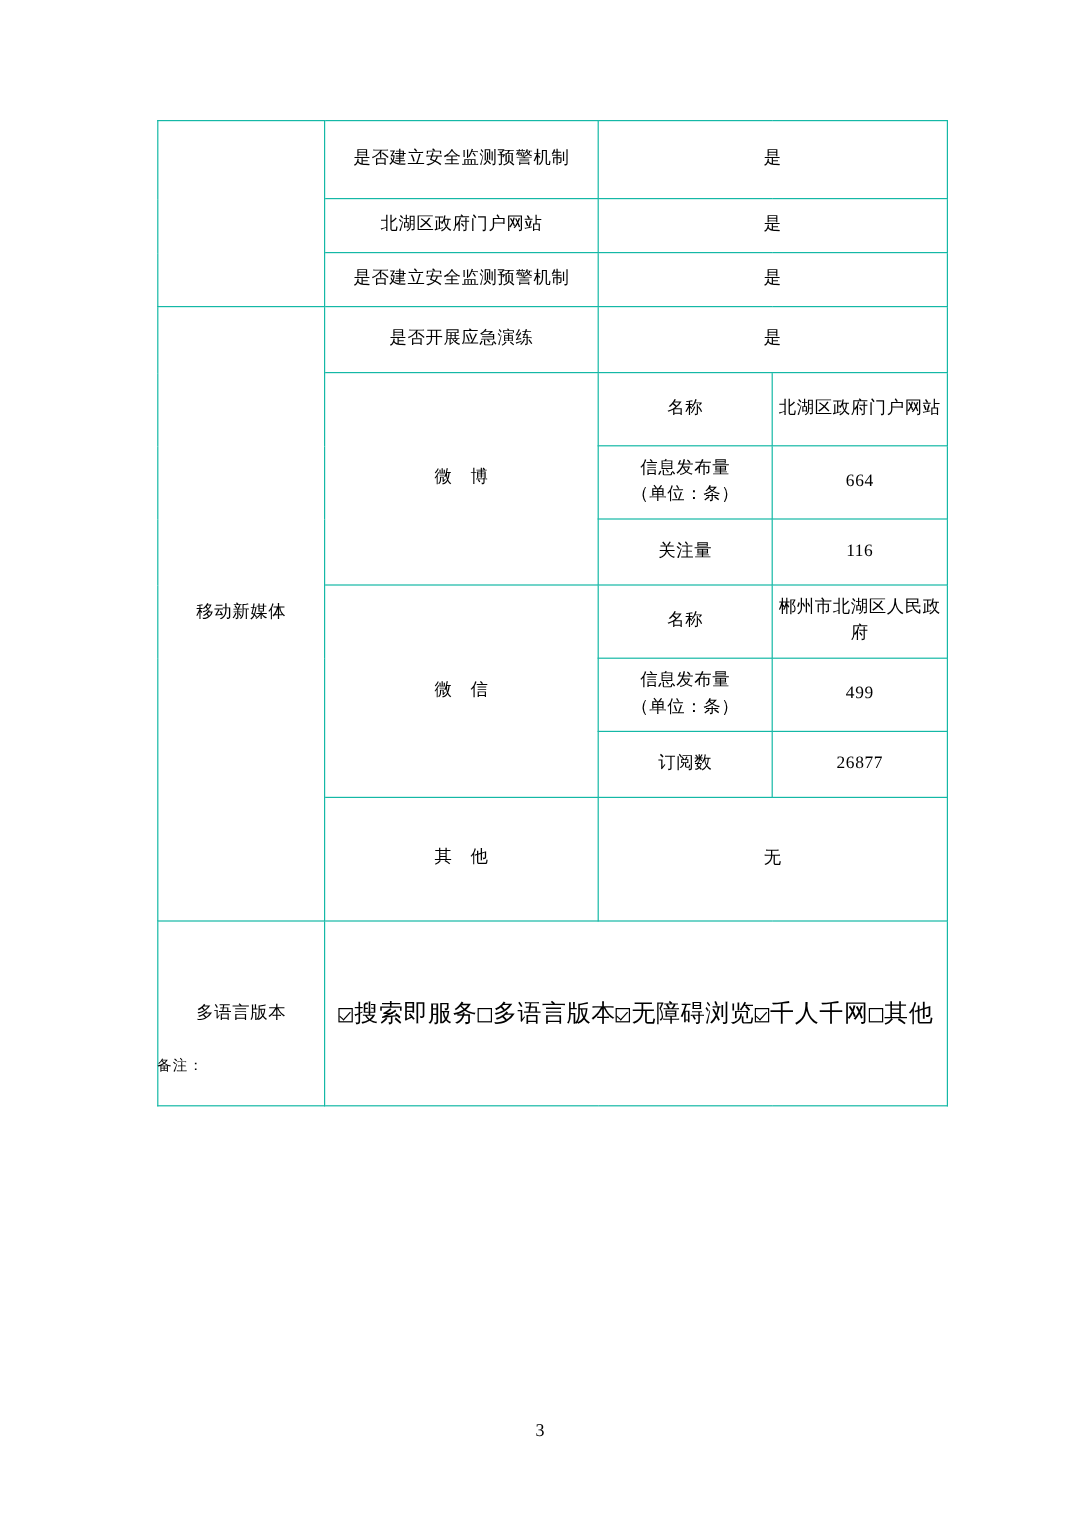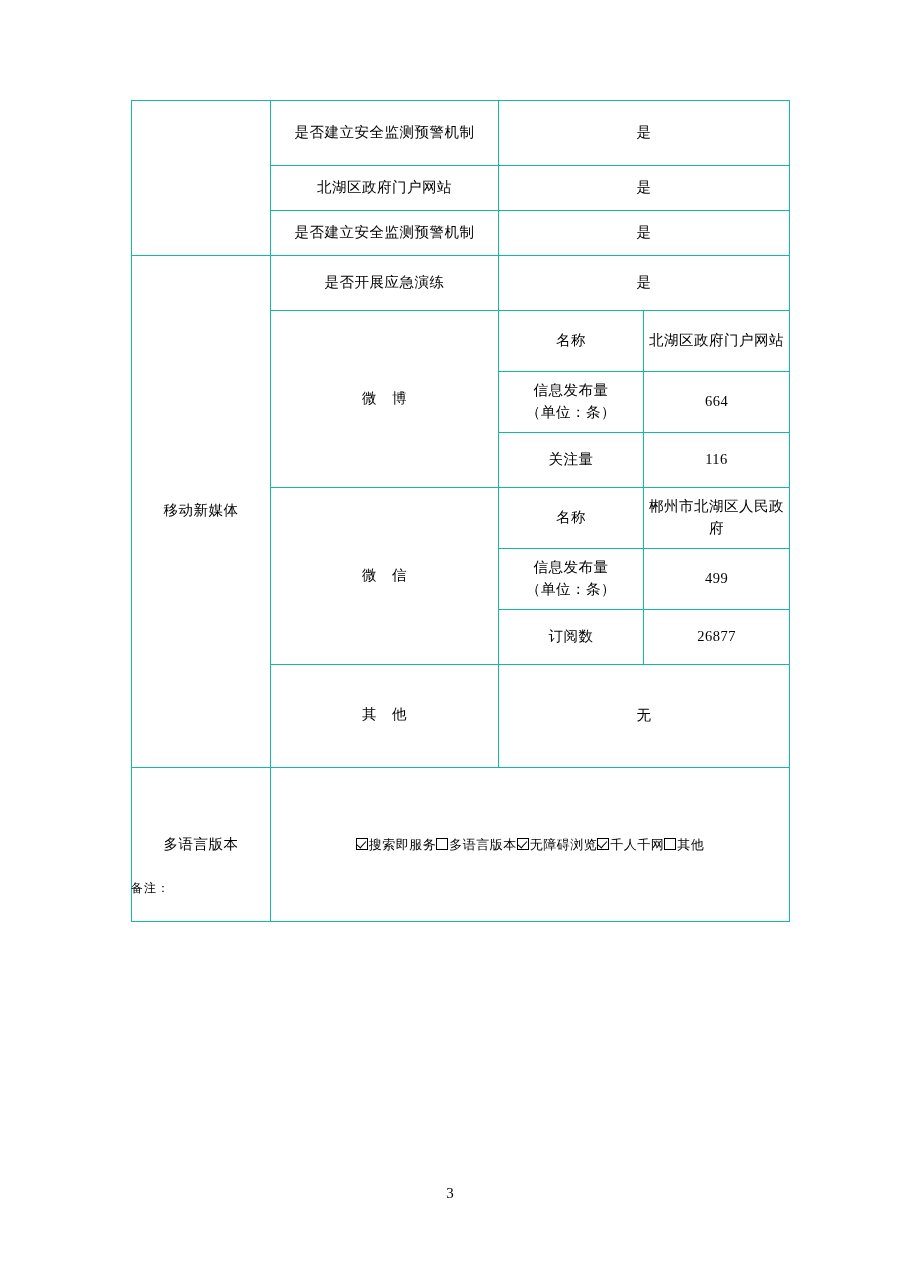--- a/index.html
+++ b/index.html
@@ -51,21 +51,21 @@
   .two-line { line-height: 1.45; }
 
   .innovation-cell {
     height: 145px;
     vertical-align: middle;
   }
   .checkbox-row {
     display: block;
     text-align: center;
     white-space: nowrap;
-    font-size: 13px;
+    font-size: 20px;
   }
   .cb-item {
     display: inline-block;
     white-space: nowrap;
   }
   .cb {
     display: inline-block;
     width: 12px;
     height: 12px;
     border: 1px solid #000;

